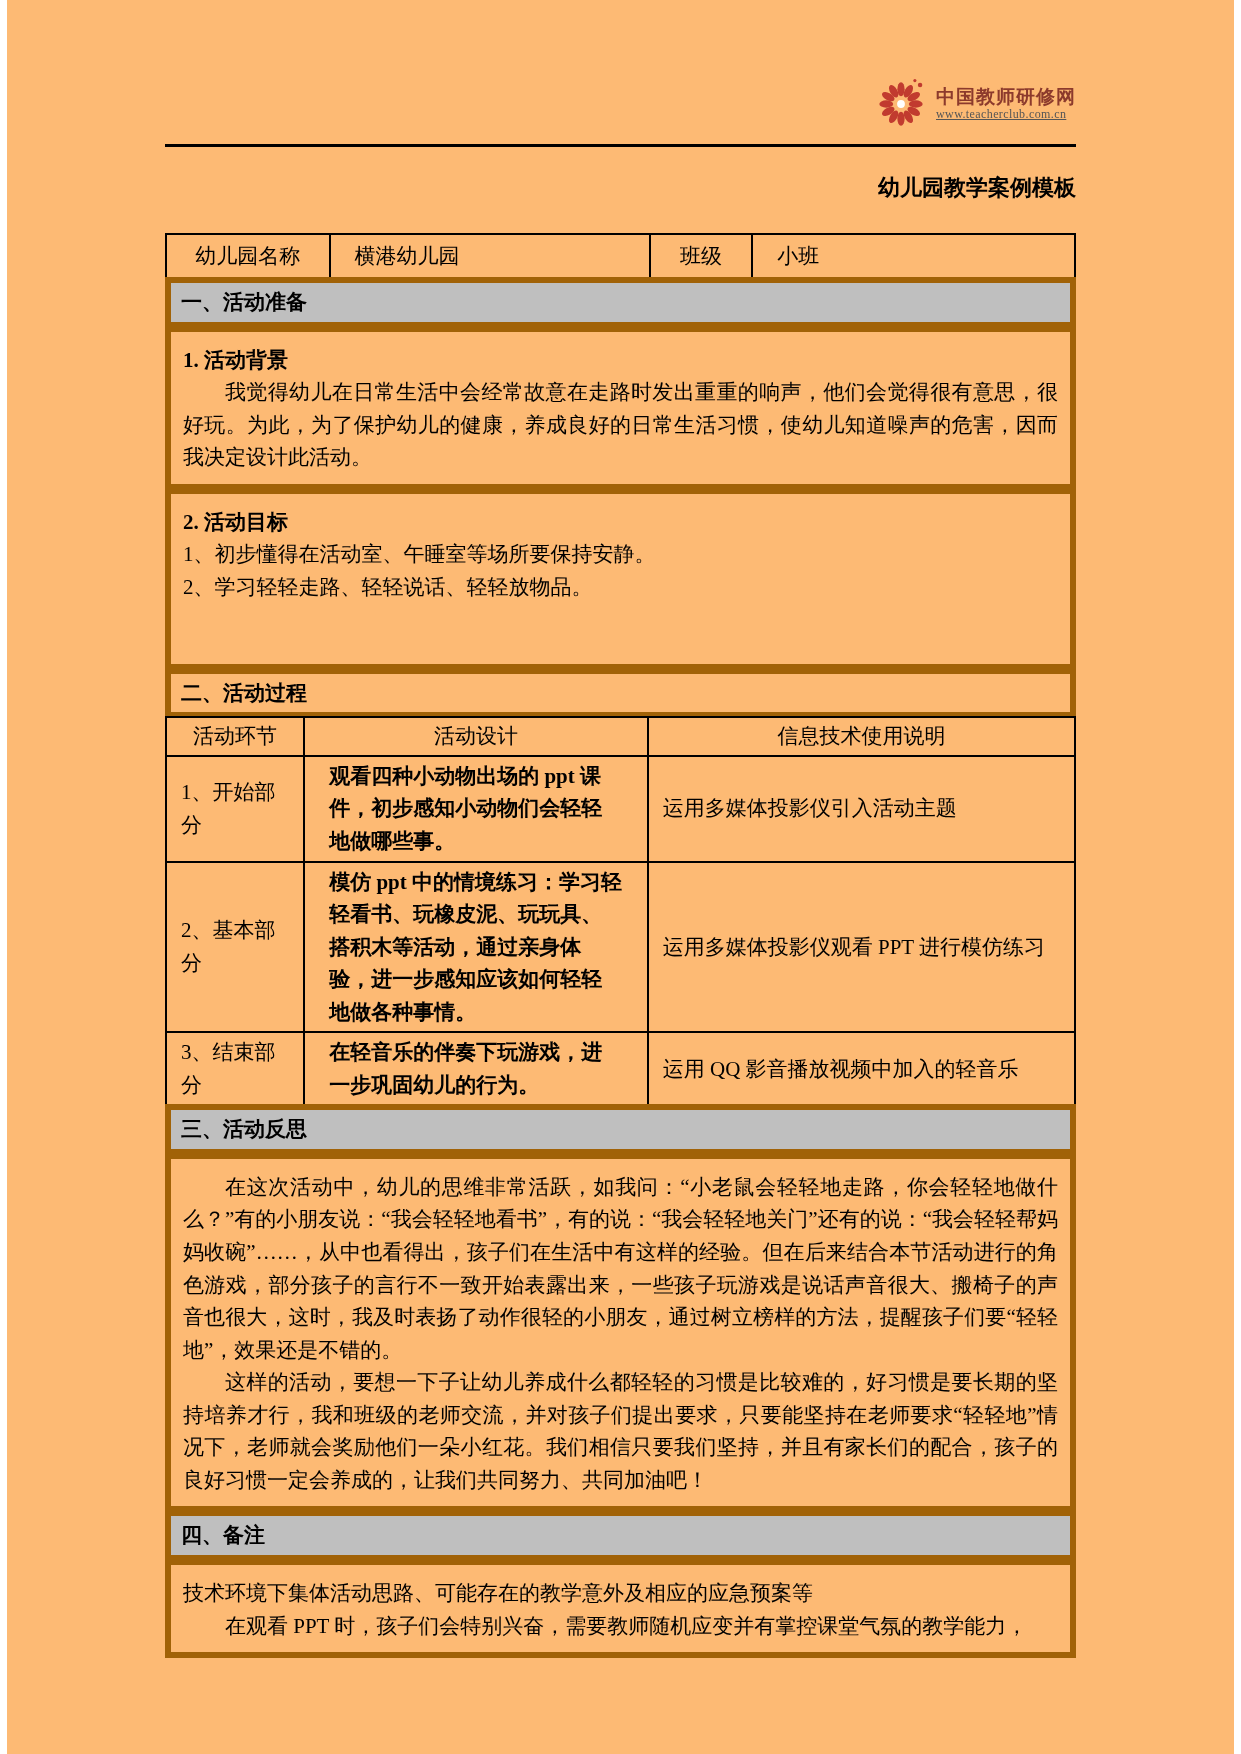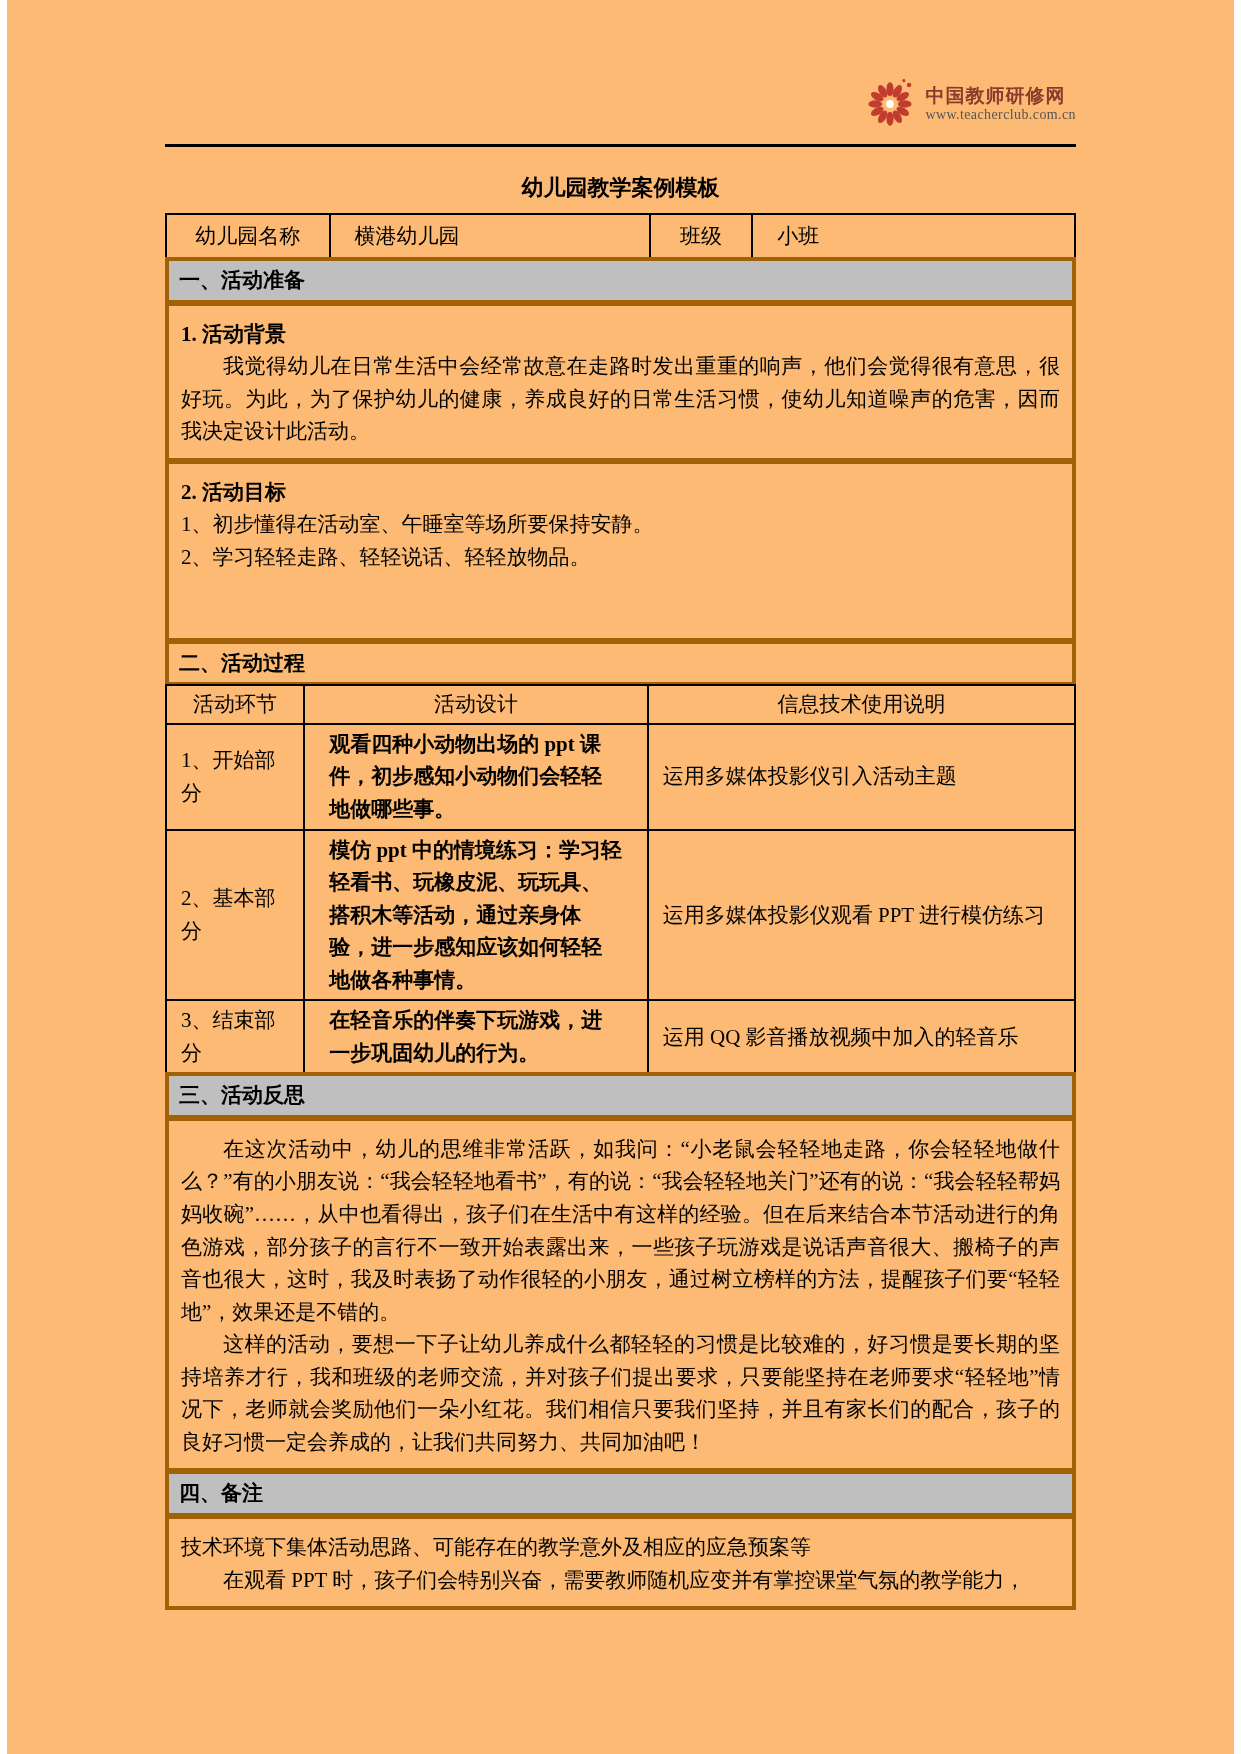--- a/index.html
+++ b/index.html
@@ -13,30 +13,30 @@
     color: #000;
     font-family: "Liberation Serif", "DejaVu Serif", serif;
     font-size: 21px;
     line-height: 1.55;
   }
   
   .doc-header { display: flex; justify-content: flex-end; align-items: center; height: 60px; }
   .logo { display: flex; align-items: center; gap: 8px; }
   .logo-text { display: flex; flex-direction: column; line-height: 1.15; }
   .logo-name { font-size: 19px; font-weight: bold; color: #8c3a2c; letter-spacing: 1px; }
-  .logo-url { font-size: 14px; color: #555; letter-spacing: .4px; }
+  .logo-url { font-size: 12px; color: #555; letter-spacing: .4px; text-decoration: underline; }
   .rule { border-top: 3px solid #000; margin-top: 10px; }
   
-  .title { text-align: center; font-size: 22px; font-weight: bold; margin: 24px 0 8px; }
+  .title { text-align: right; font-size: 22px; font-weight: bold; margin: 24px 0 28px; }
   
   .tbl { width: 100%; border-collapse: collapse; table-layout: fixed; }
   .tbl td, .tbl th { border: 2px solid #000; padding: 3px 24px; overflow: hidden; }
   .info td { height: 44px; vertical-align: middle; }
   .c { text-align: center; }
-  .blk { border: 4px solid #a16207; margin-top: -2px; }
+  .blk { border: 6px solid #a16207; margin-top: -2px; }
   .bar { font-weight: bold; padding: 3px 10px; min-height: 36px; }
   .bar.gray { background: #bfbfbf; }
   .pad { padding: 12px 12px 10px 12px; }
   .subhead { font-weight: bold; }
   .indent { text-indent: 2em; }
   .just { text-align: justify; }
   .bg-block { min-height: 150px; }
   .goals-block { min-height: 182px; }
   .process { margin-top: -2px; }
   .process th { font-weight: normal; text-align: center; height: 36px; padding: 2px 4px; }

